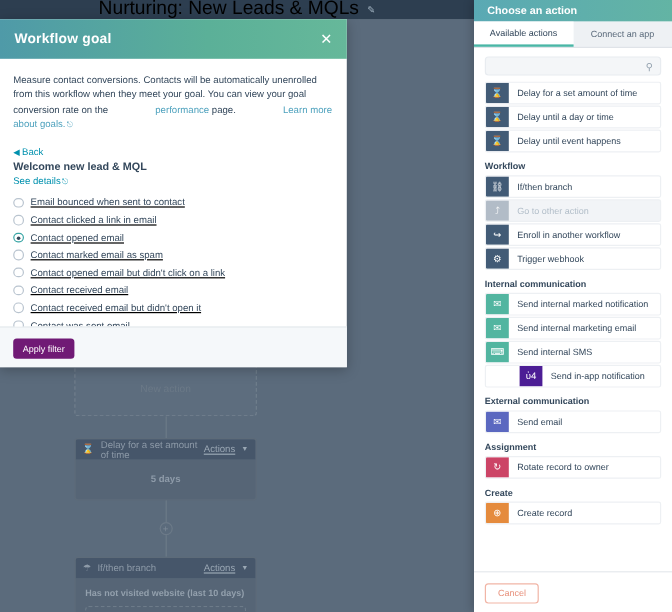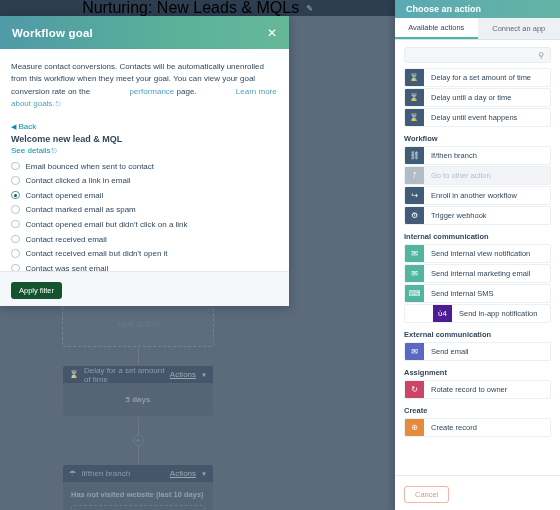--- a/index.html
+++ b/index.html
@@ -69,35 +69,35 @@
   .modal-bd { flex: 1; padding: 12px 11px 0 11px; overflow: hidden; }
   .desc { font-size: 8px; line-height: 1.55; color: #33475b; }
   .lnk { color: #4da1bd; text-decoration: none; margin-left: 37px; }
   .ext { font-size: 6.5px; margin-left: 1px; }
   .back { margin-top: 11px; font-size: 8px; color: #0091ae; }
   .back .chev { font-size: 7px; margin-right: 2px; }
   .goal-name { margin-top: 3px; font-size: 9px; font-weight: bold; color: #33475b; }
   .see-details { margin-top: 2px; font-size: 8px; color: #0091ae; }
 
   .radio-list { margin-top: 7px; }
-  .radio-row { display: flex; gap: 6px; height: 14.6px; }
+  .radio-row { display: flex; align-items: center; gap: 6px; height: 14.6px; text-decoration: underline; }
   .radio {
     width: 8.5px; height: 8.5px; border-radius: 50%;
     border: 1px solid #b9c4cf; background: #fff; flex: 0 0 auto; position: relative;
   }
   .radio.on { border-color: #3aa6a6; }
   .radio.on::after {
     content: ''; position: absolute; left: 1.9px; top: 1.9px;
     width: 3.2px; height: 3.2px; border-radius: 50%; background: #33475b;
   }
   .radio-row span { font-size: 8px; color: #33475b; }
 
   .modal-ft { border-top: 1px solid #e5e9ed; background: #f5f8fa; padding: 7px 11px; }
   .apply-btn {
-    display: inline-block; background: #14532d; color: #fff;
+    display: inline-block; background: #701a75; color: #fff;
     font-size: 7.5px; padding: 4px 8px; border-radius: 3px; cursor: pointer; text-align: center;
   }
 
   
   .panel {
     position: absolute; right: 0; top: 0; width: 165px; height: 510px;
     background: #fff; display: flex; flex-direction: column;
     box-shadow: -2px 0 8px rgba(0,0,0,.2);
   }
   .panel-hd {
@@ -300,21 +300,21 @@
           <div class="action-ic" style="background: rgb(66, 91, 118);">↪</div>
           <div class="action-lb">Enroll in another workflow</div>
         </div>
         <div class="action-row">
           <div class="action-ic" style="background: rgb(66, 91, 118);">⚙</div>
           <div class="action-lb">Trigger webhook</div>
         </div>
         <div class="group-title">Internal communication</div>
         <div class="action-row">
           <div class="action-ic" style="background: rgb(82, 181, 160);">✉</div>
-          <div class="action-lb">Send internal view notification</div>
+          <div class="action-lb">Send internal marked notification</div>
         </div>
         <div class="action-row">
           <div class="action-ic" style="background: rgb(82, 181, 160);">✉</div>
           <div class="action-lb">Send internal marketing email</div>
         </div>
         <div class="action-row">
           <div class="action-ic" style="background: rgb(82, 181, 160);">⌨</div>
           <div class="action-lb">Send internal SMS</div>
         </div>
         <div class="action-row">

